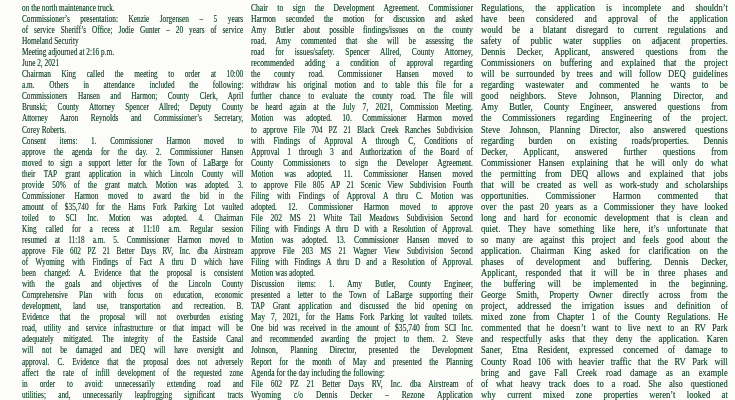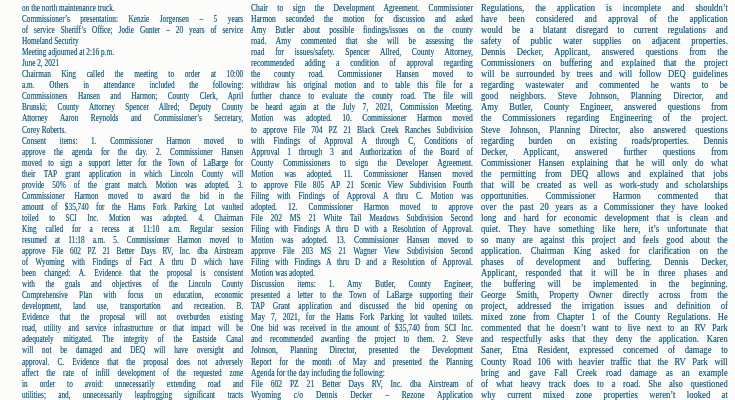--- a/index.html
+++ b/index.html
@@ -7,21 +7,21 @@
     padding: 0;
     background: #fcfcfb;
   }
   .page {
     position: relative;
     width: 735px;
     height: 400px;
     background: #fcfcfb;
     overflow: hidden;
     font-family: "Liberation Serif", "DejaVu Serif", serif;
-    color: #0369a1;
+    color: #14532d;
   }
   .col {
     position: absolute;
     top: 2px;
     transform-origin: 0 0;
   }
   
   .col-1 { left: 22px;  width: 303px; transform: scaleX(0.73); }
   .col-2 { left: 251px; width: 292px; transform: scaleX(0.76); }
   .col-3 { left: 481px; width: 287px; transform: scaleX(0.86); }

